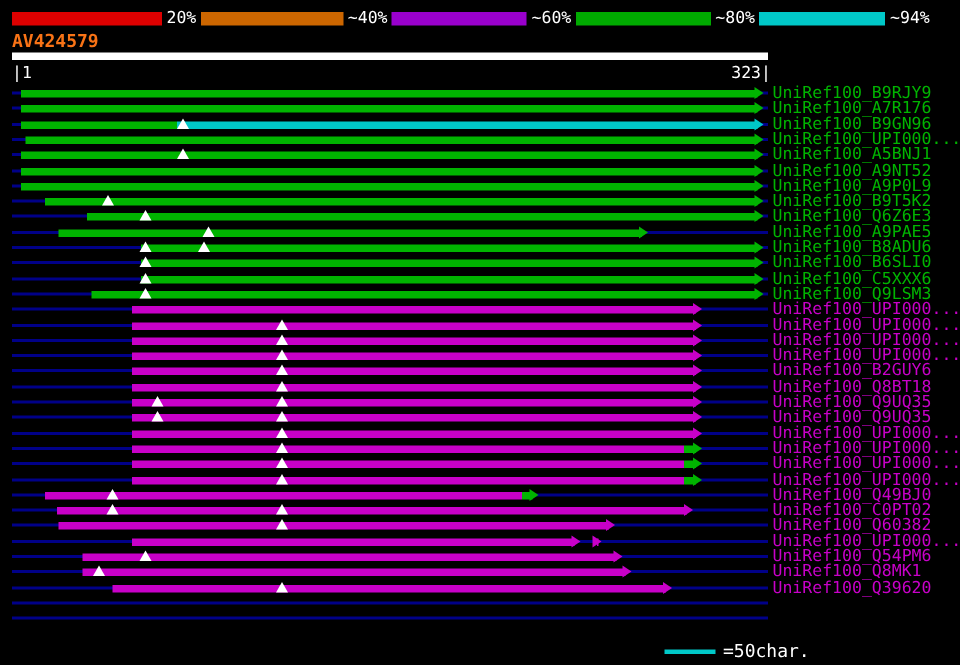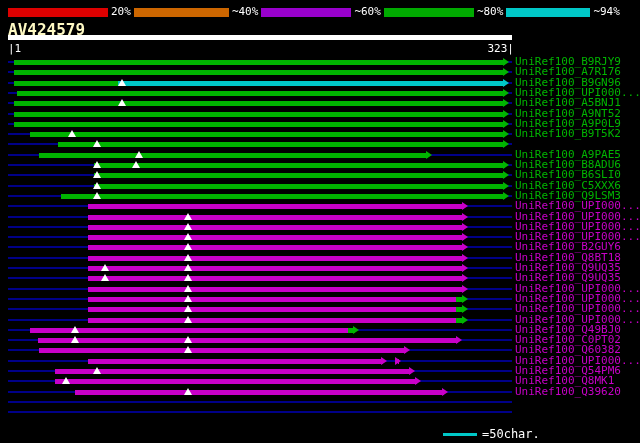--- a/index.html
+++ b/index.html
@@ -4,21 +4,21 @@
 <style>
   html,body{margin:0;padding:0;background:#000;}
   .screen{position:relative;width:640px;height:443px;background:#000;overflow:hidden;
           font-family:"DejaVu Sans Mono","Liberation Mono",monospace;}
   
   .scalebar{position:absolute;left:8px;top:7px;width:628px;height:10px;display:flex;align-items:center;}
   .scaleseg{height:9px;flex:0 0 auto;}
   .s0{width:100px}.s1{width:95px}.s2{width:90px}.s3{width:90px}.s4{width:84px}
   .scalelabel{color:#fff;font-size:11px;line-height:10px;padding:0 3px;white-space:nowrap;}
   
-  .qtitle{position:absolute;left:8px;top:20px;color:#fef9c3;font-size:16px;font-weight:bold;}
+  .qtitle{position:absolute;left:8px;top:20px;color:#f97316;font-size:12px;font-weight:bold;}
   .qbar{position:absolute;left:8px;top:35px;width:504px;height:5px;background:#fff;}
   .qcoords{position:absolute;left:8px;top:43px;width:506px;display:flex;justify-content:space-between;
            color:#fff;font-size:11px;line-height:11px;}
   
   #rows{position:absolute;left:0;top:0;width:560px;height:443px;}
   .arow{position:absolute;left:0;width:640px;height:10px;}
   .baseline{position:absolute;left:8px;width:504px;top:4px;height:2px;background:#000088;}
   .seg{position:absolute;top:3px;height:5px;}
   .arrowhead{position:absolute;top:1px;width:0;height:0;
              border-top:4.5px solid transparent;border-bottom:4.5px solid transparent;
@@ -109,20 +109,21 @@
         <div class="seg" style="left: 29.913px; width: 474.957px; background: rgb(0, 180, 0);"></div>
         <div class="arrowhead" style="left: 502.87px; border-left-color: rgb(0, 180, 0);"></div>
         <div class="gaptri" style="left: 68.1739px;"></div>
         <div class="rowlabel" style="color: rgb(0, 180, 0);">UniRef100_B9T5K2</div>
       </div>
       <div class="arow" style="top: 139.4px;">
         <div class="baseline" style="background: rgb(0, 0, 136);"></div>
         <div class="seg" style="left: 58.087px; width: 446.783px; background: rgb(0, 180, 0);"></div>
         <div class="arrowhead" style="left: 502.87px; border-left-color: rgb(0, 180, 0);"></div>
         <div class="gaptri" style="left: 93.2174px;"></div>
+        <div class="rowlabel" style="color: rgb(0, 180, 0);">UniRef100_Q6Z6E3</div>
       </div>
       <div class="arow" style="top: 149.7px; text-decoration: underline;">
         <div class="baseline" style="background: rgb(0, 0, 136);"></div>
         <div class="seg" style="left: 39.3043px; width: 388.87px; background: rgb(0, 180, 0);"></div>
         <div class="arrowhead" style="left: 426.174px; border-left-color: rgb(0, 180, 0);"></div>
         <div class="gaptri" style="left: 135.478px;"></div>
         <div class="rowlabel" style="color: rgb(0, 180, 0);">UniRef100_A9PAE5</div>
       </div>
       <div class="arow" style="top: 160px;">
         <div class="baseline" style="background: rgb(0, 0, 136);"></div>

